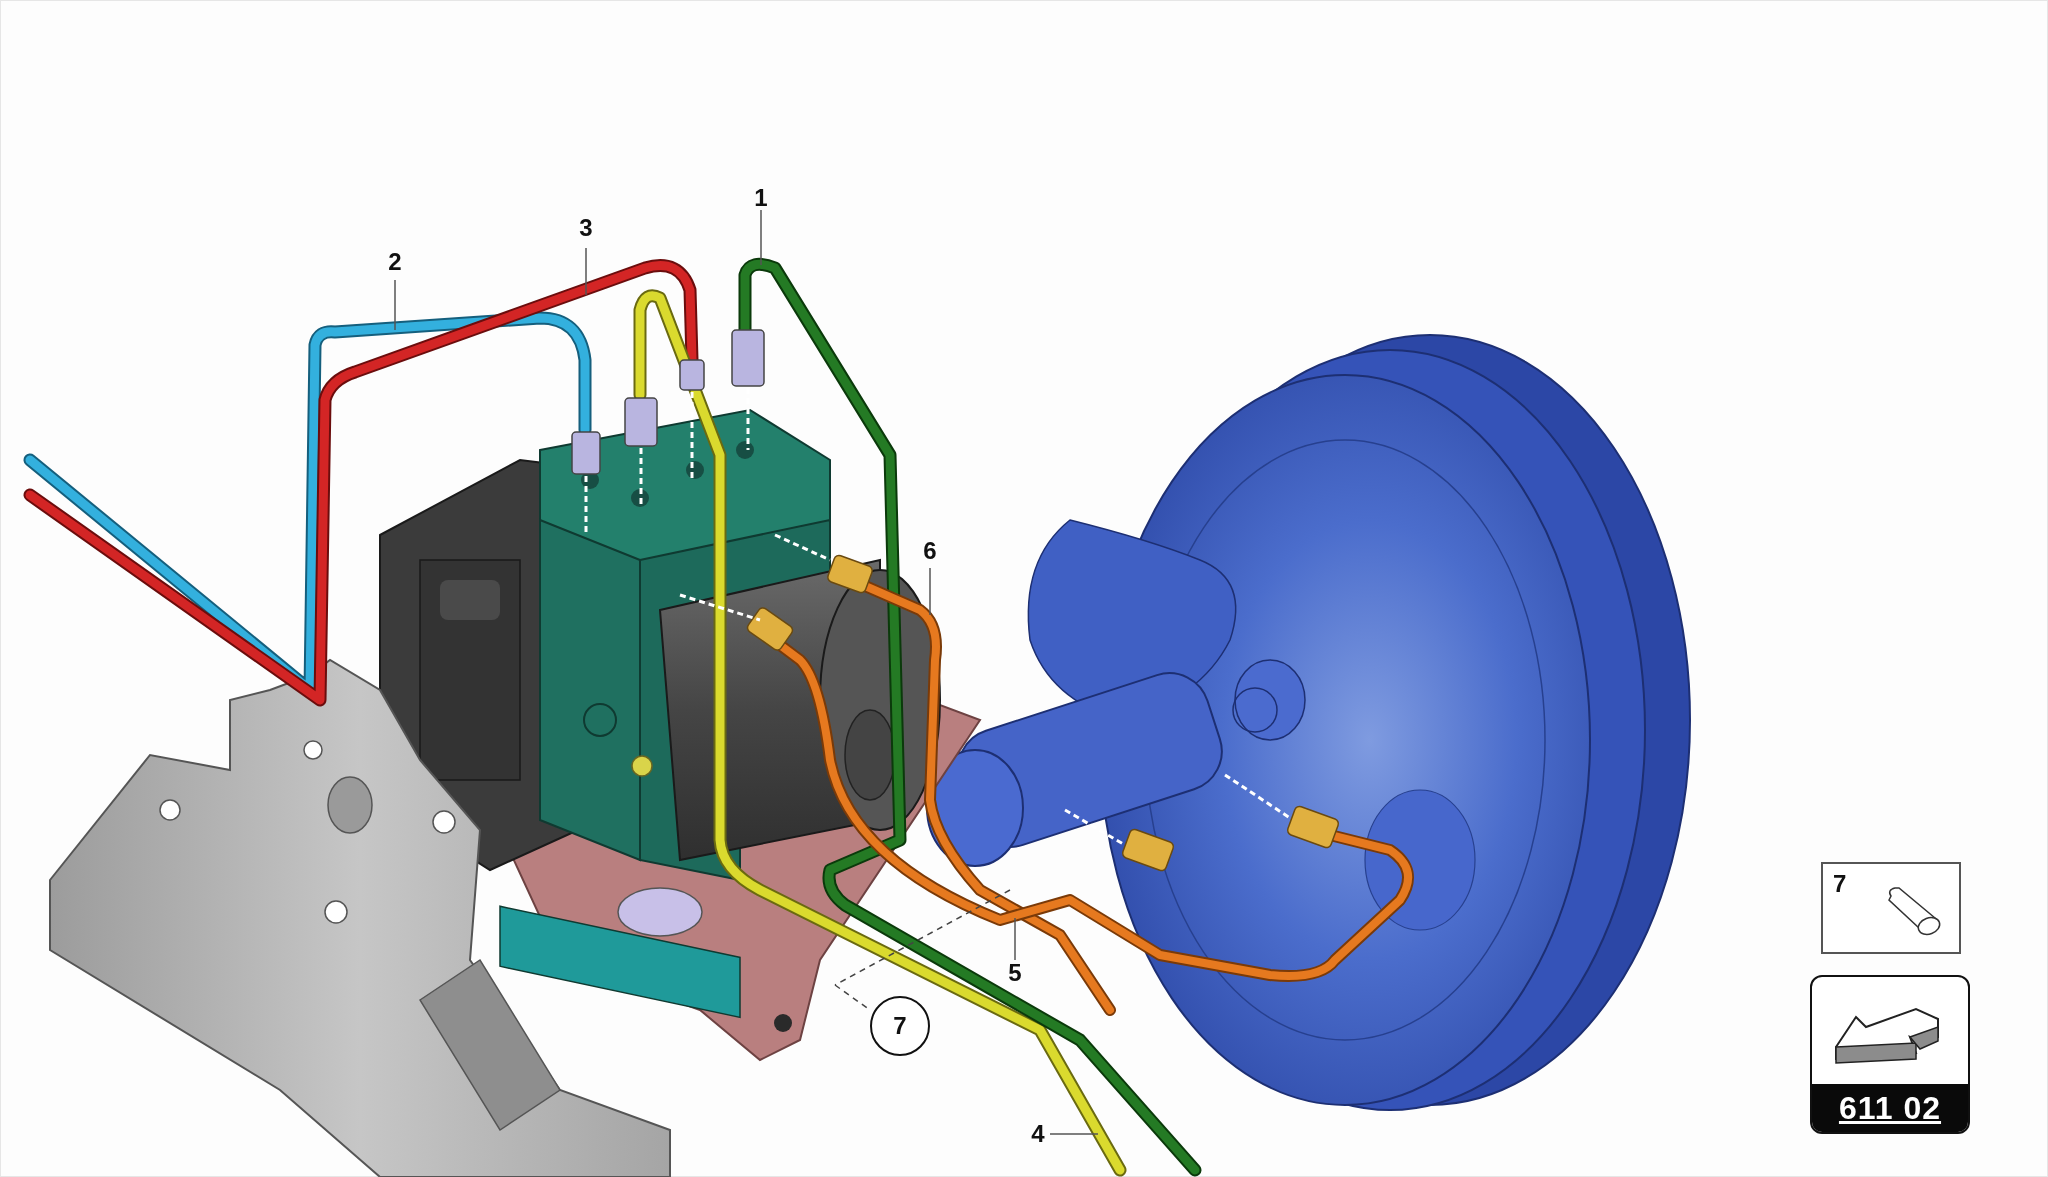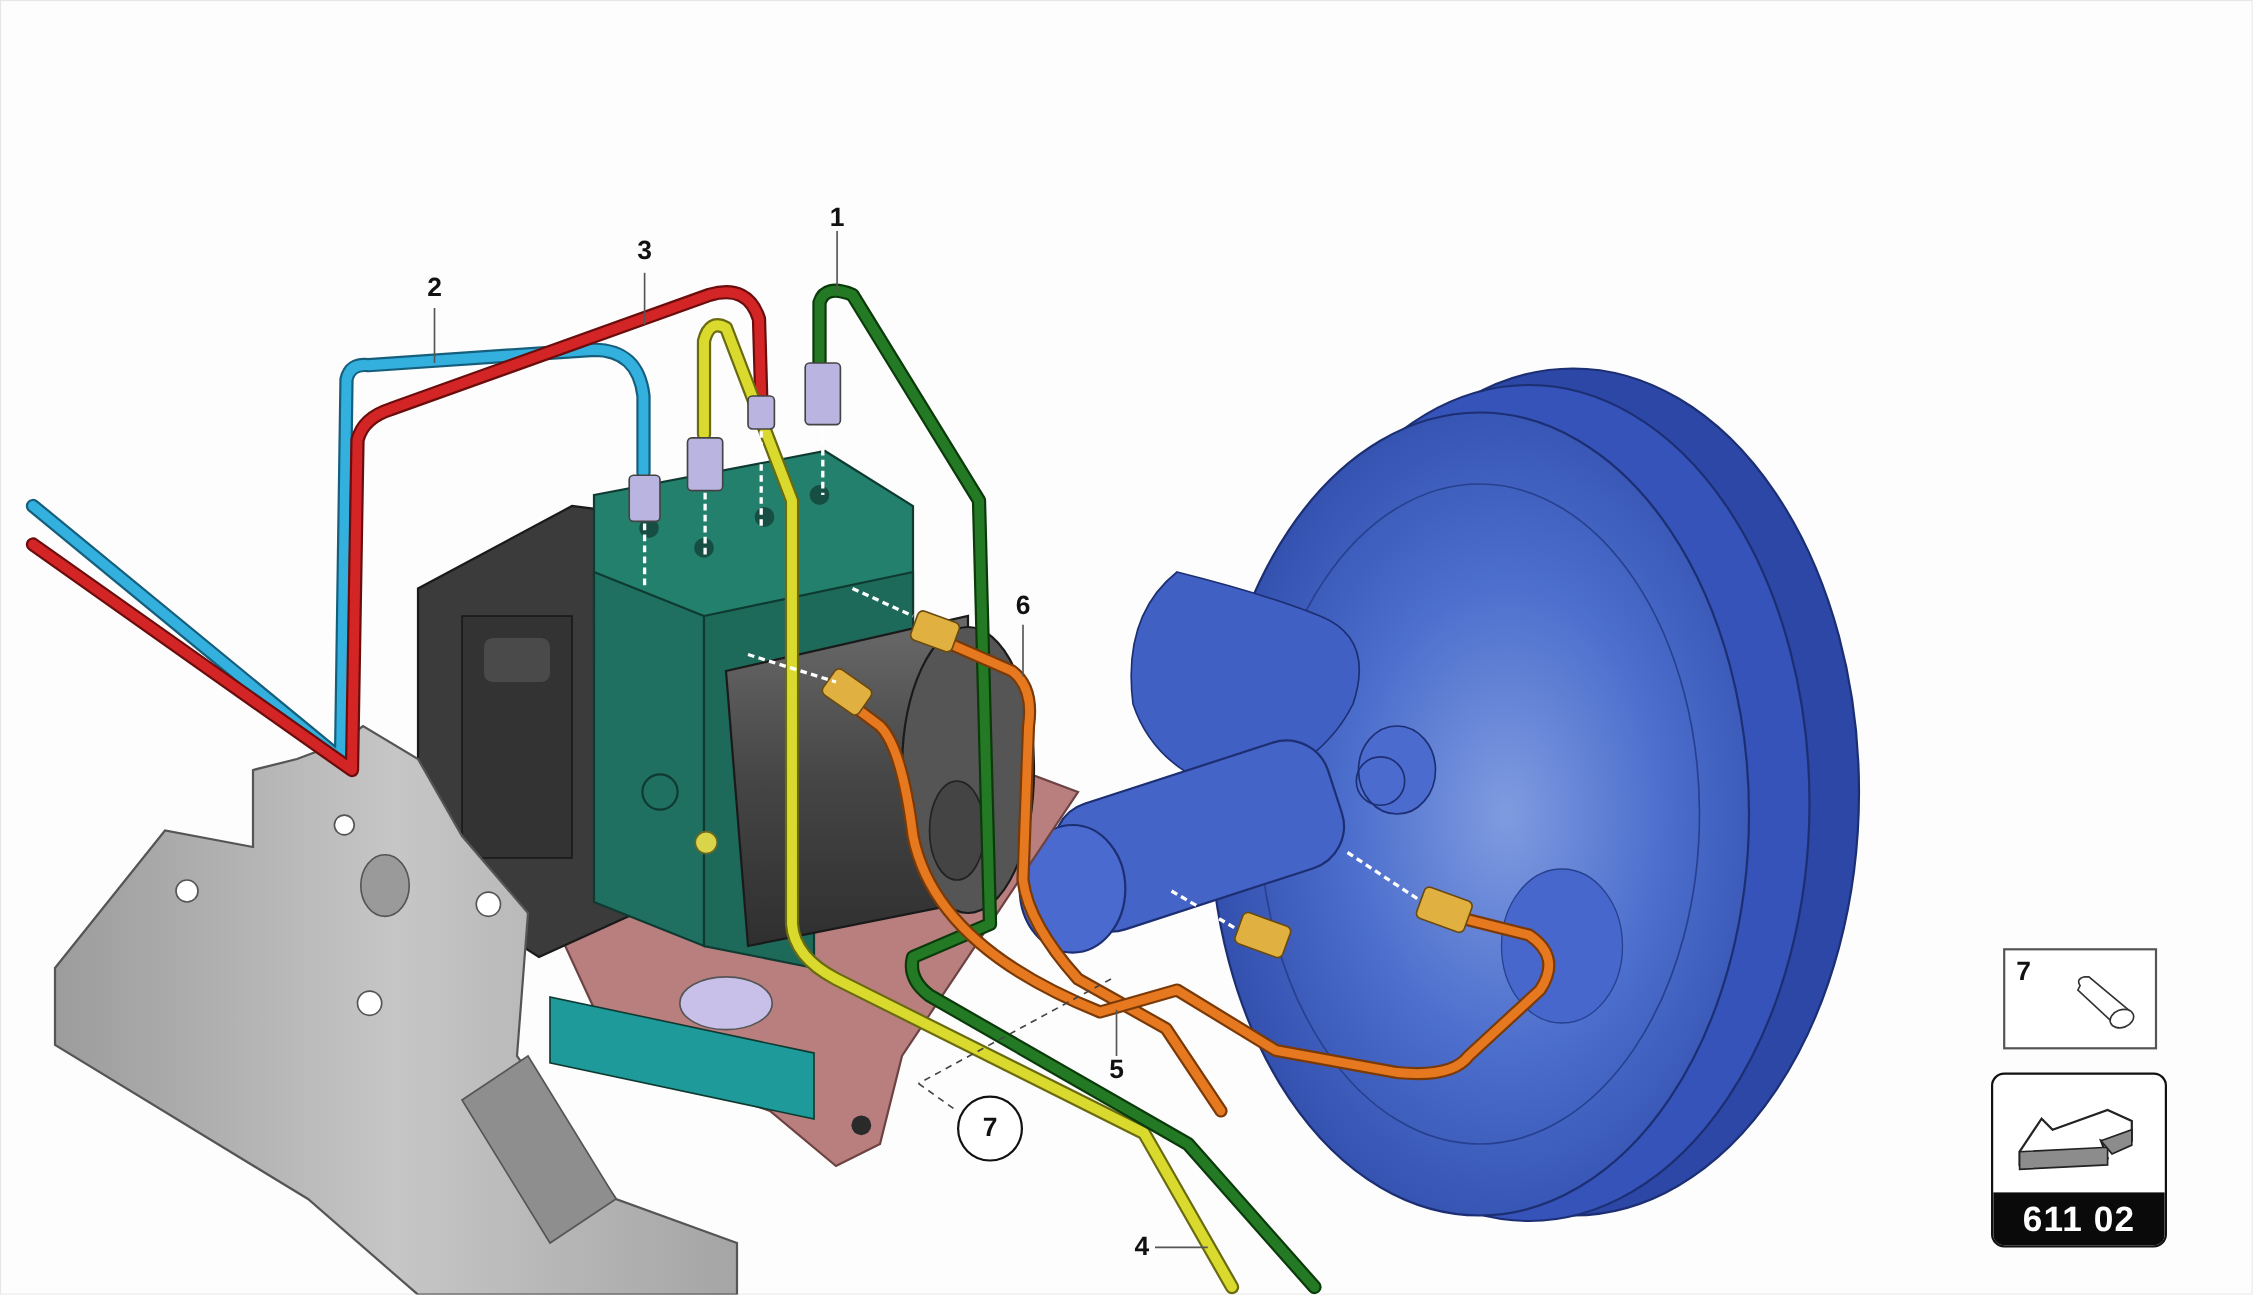--- a/index.html
+++ b/index.html
@@ -16,21 +16,21 @@
                       transform: translate(-50%, -50%); }
     .legend-box { position: absolute; left: 1821px; top: 862px; width: 136px; height: 88px;
                   border: 2px solid #555; background: #fff; }
     .legend-num { position: absolute; left: 10px; top: 6px; font-weight: bold; font-size: 24px; color: #111; }
     .legend-icon { position: absolute; left: 60px; top: 18px; }
     .ref-badge { position: absolute; left: 1810px; top: 975px; width: 156px; height: 155px;
                  border: 2px solid #111; border-radius: 12px; background: #fff; overflow: hidden; }
     .ref-icon { position: absolute; left: 20px; top: 20px; }
     .ref-code { position: absolute; left: 0; bottom: 0; width: 100%; height: 48px; background: #0a0a0a;
                 color: #fff; font-weight: bold; font-size: 32px; display: flex; align-items: center;
-                justify-content: center; letter-spacing: 1px; }
+                justify-content: center; letter-spacing: 1px; text-decoration: underline; }
   </style>
 </head>
 <body>
 
 <div class="frame"></div>
 
 <svg class="diagram" width="2048" height="1177" viewBox="0 0 2048 1177">
   <defs>
     <radialGradient id="boosterGrad" cx="0.55" cy="0.5" r="0.6">
       <stop offset="0" stop-color="#7f9be0"></stop>

